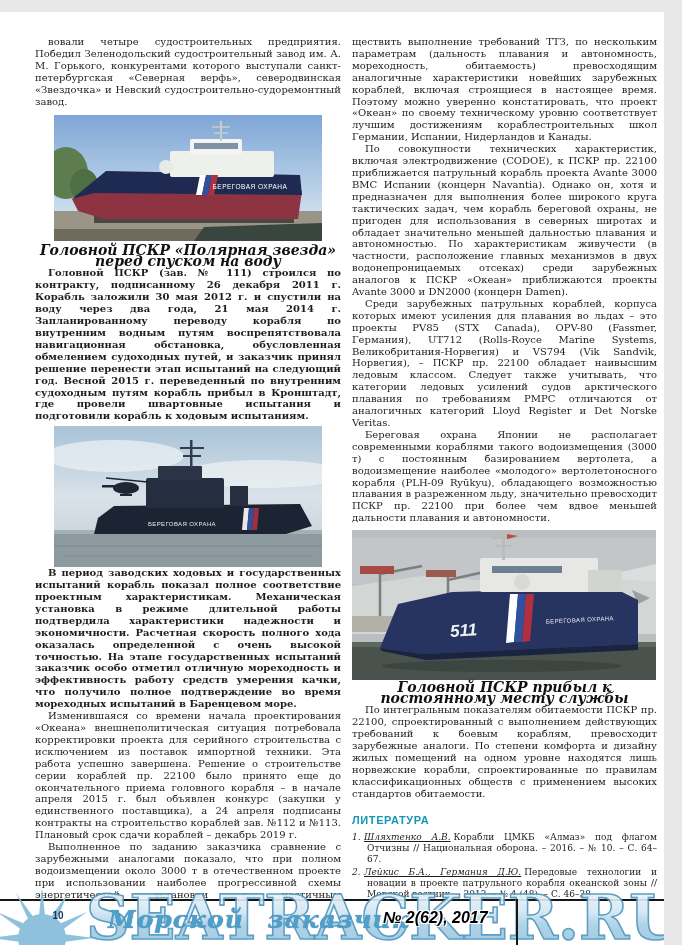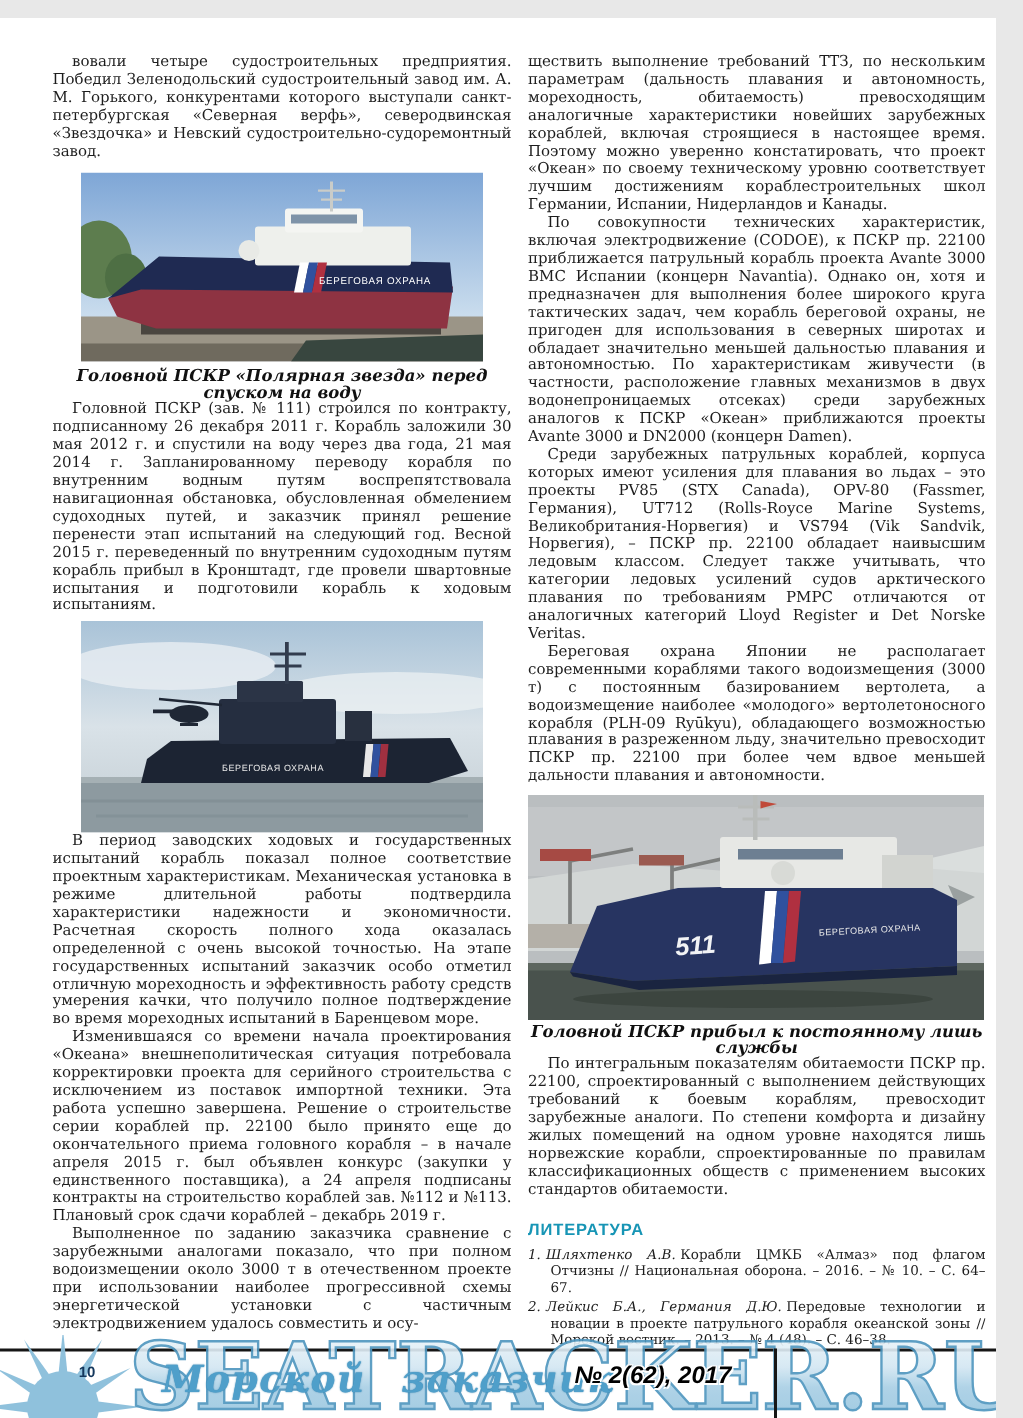--- a/index.html
+++ b/index.html
@@ -3,30 +3,30 @@
 <meta charset="utf-8">
 <style>
   html,body{margin:0;padding:0;background:#e8e8e8;}
   .page{position:relative;width:664px;height:945px;background:#ffffff;overflow:hidden;
         font-family:"DejaVu Serif",serif;color:#1d1d1d;margin-top:12px;}
   .col{position:absolute;top:24px;width:306px;height:864px;overflow:hidden;}
   .col-left{left:35px;}
   .col-right{left:352px;width:305px;}
   p.body{margin:0;font-size:10px;line-height:11.9px;text-align:justify;text-indent:13px;}
   .photo{display:block;margin:8px auto 0 auto;}
-  .caption{margin:4px 0 0 0;font-size:11px;line-height:11px;font-weight:bold;font-style:italic;
+  .caption{margin:4px 0 0 0;font-size:14px;line-height:11px;font-weight:bold;font-style:italic;
            text-align:center;color:#111;}
   .mt2{margin-top:2px;}.mt4{margin-top:4px;}.mt5{margin-top:5px;}
-  .mt6{margin-top:6px;}.mt7{margin-top:7px;}
+  .mt6{margin-top:6px;}.mt7{margin-top:7px;font-weight:bold;}
   .lit-head{margin:15px 0 0 0;font-family:"Liberation Sans",sans-serif;font-weight:bold;
             font-size:11px;letter-spacing:.6px;color:#1795b5;}
   ol.lit{margin:6px 0 0 0;padding:0;list-style:none;font-size:9px;line-height:11px;text-align:justify;}
   ol.lit li{padding-left:15px;text-indent:-15px;margin:0 0 2px 0;}
   ol.lit .num{display:inline-block;width:12px;text-indent:0;font-style:italic;}
-  ol.lit .auth{font-style:italic;margin-right:3px;}
+  ol.lit .auth{font-style:italic;margin-right:3px;text-decoration:underline;}
   
   .footer-rule{position:absolute;left:0;top:887px;width:682px;height:2px;background:#161616;z-index:2;}
   .footer-vline{position:absolute;left:516px;top:887px;width:2px;height:58px;background:#161616;z-index:6;}
   .sunburst{position:absolute;left:-18px;top:878px;z-index:3;}
   .page-num{position:absolute;left:40px;top:898px;width:36px;text-align:center;z-index:6;
             font-family:"Liberation Sans",sans-serif;font-weight:bold;font-size:10px;color:#14375c;}
   .journal-script{position:absolute;left:108px;top:893px;z-index:6;white-space:nowrap;
             font-family:"DejaVu Serif",serif;font-style:italic;font-weight:bold;font-size:25px;
             color:#4f9fca;word-spacing:14px;letter-spacing:1px;
             text-shadow:0 0 1px #2a7aa8;}
@@ -167,21 +167,21 @@
       <line x1="143" y1="16" x2="161" y2="16" stroke="#b9bcba" stroke-width="2"></line>
       <polygon points="155,4 166,6 155,9" fill="#c04a3a"></polygon>
 
       <polygon points="158,64 166,64 162,112 154,113" fill="#ffffff"></polygon>
       <polygon points="166,64 174,64 170,112 162,112" fill="#30519e"></polygon>
       <polygon points="174,64 182,64 178,111 170,112" fill="#b03040"></polygon>
       <text x="112" y="106" font-size="17" font-style="italic" font-weight="bold" font-family="Liberation Sans, sans-serif" fill="#f2f3f5" text-anchor="middle" transform="rotate(-4 112 106)">511</text>
       <text x="228" y="92" font-size="6" font-family="Liberation Sans, sans-serif" fill="#e9e9e9" text-anchor="middle" letter-spacing="0.4" transform="rotate(-3 228 92)">БЕРЕГОВАЯ ОХРАНА</text>
       <ellipse cx="150" cy="136" rx="120" ry="6" fill="#3c453f"></ellipse>
     </svg>
-    <p class="caption mt2">Головной ПСКР прибыл к постоянному лишь службы</p>
+    <p class="caption mt2">Головной ПСКР прибыл к постоянному месту службы</p>
 
     <p class="body mt6">По интегральным показателям обитаемости ПСКР пр. 22100, спроектированный с выполнением действующих требований к боевым кораблям, превосходит зарубежные аналоги. По степени комфорта и дизайну жилых помещений на одном уровне находятся лишь норвежские корабли, спроектированные по правилам классификационных обществ с применением высоких стандартов обитаемости.</p>
 
     <h3 class="lit-head">ЛИТЕРАТУРА</h3>
     <ol class="lit">
       <li>
         <span class="num">1.</span><span class="auth">Шляхтенко А.В.</span><span>Корабли ЦМКБ «Алмаз» под флагом Отчизны // Национальная оборона. – 2016. – № 10. – С. 64–67.</span>
       </li>
       <li>
         <span class="num">2.</span><span class="auth">Лейкис Б.А., Германия Д.Ю.</span><span>Передовые технологии и новации в проекте патрульного корабля океанской зоны // Морской вестник. – 2013. – № 4 (48). – С. 46–38.</span>

